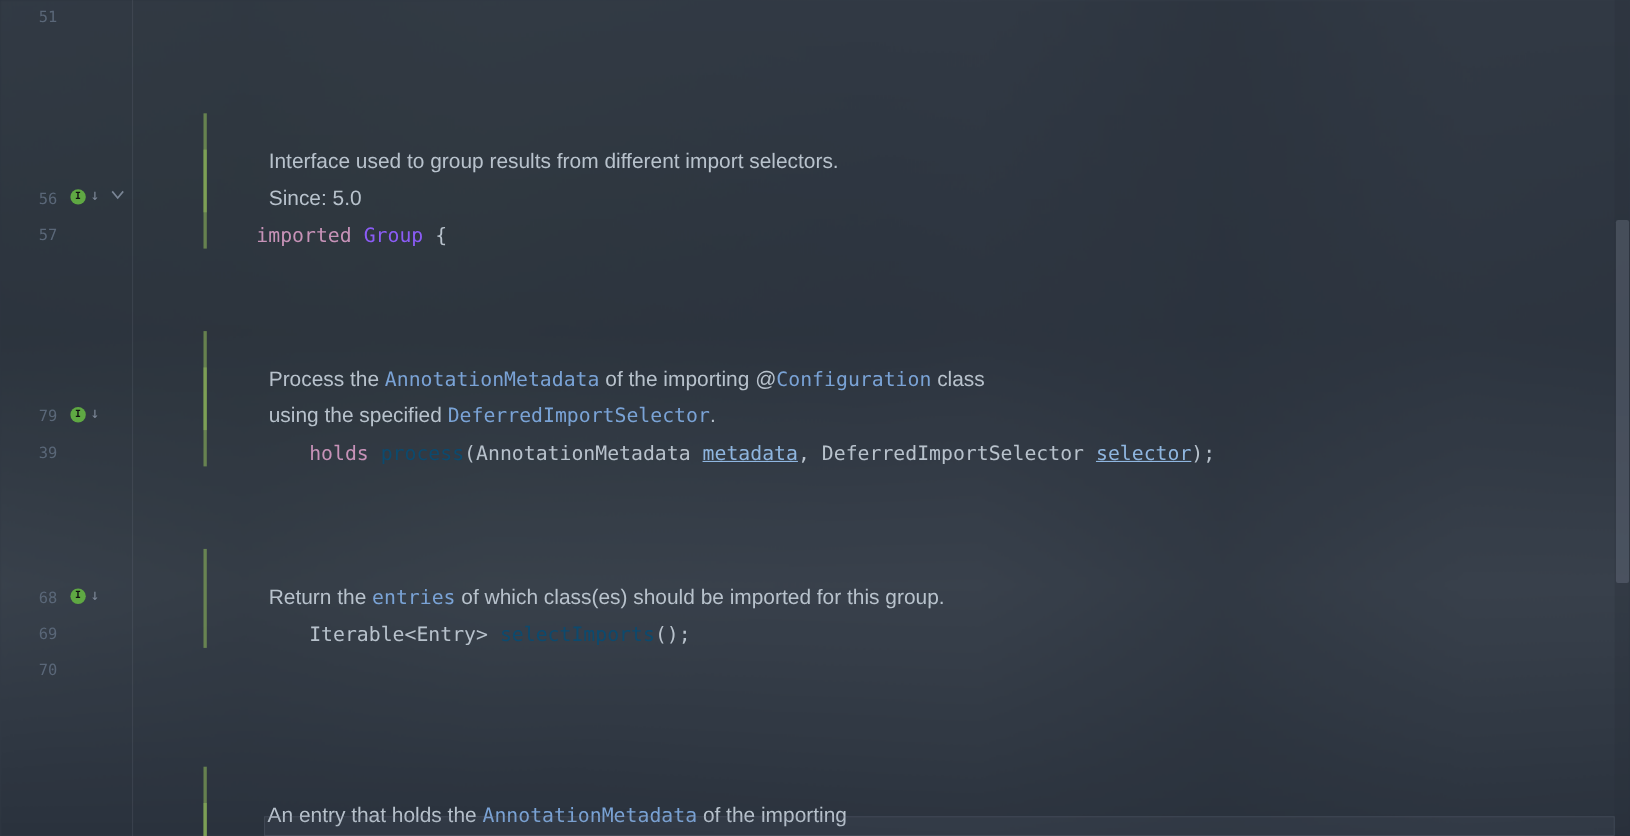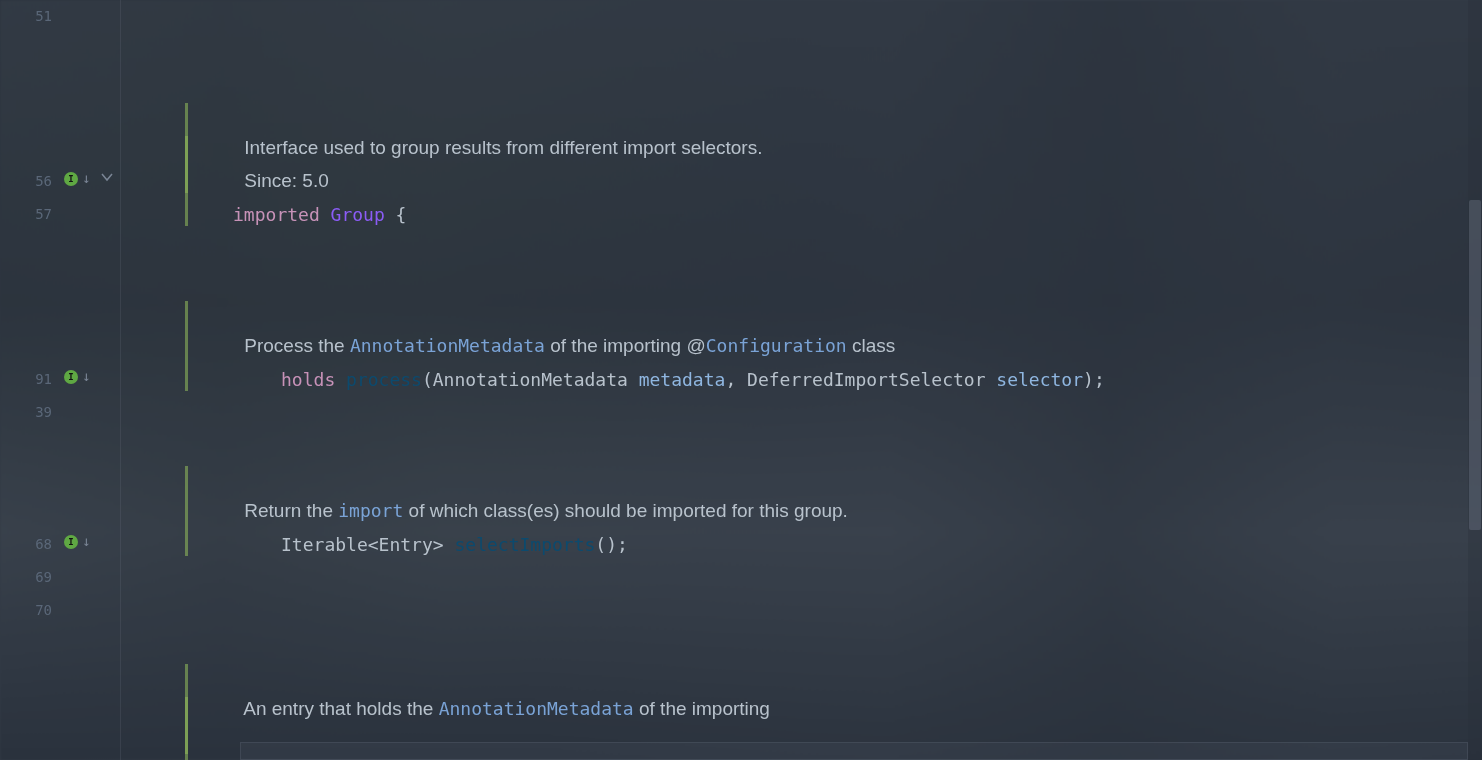--- a/index.html
+++ b/index.html
@@ -81,21 +81,21 @@
     font-family: -apple-system, 'Segoe UI', sans-serif;
     font-size: 19px;
     line-height: 30px;
     display: inline-block;
   }
   .doc-code { color: #7aa3d6; font-family: 'Consolas', monospace; font-size: 18px; }
   .kw { color: #c792b8; }
   .type { color: #b8c2cc; }
   .classname { color: #8b5cf6; }
   .method { color: #0c4a6e; }
-  .param { color: #8fb6e0; }
+  .param { color: #8fb6e0; text-decoration: underline; }
   .punct { color: #b8c2cc; }
   .at { color: #b8c2cc; }
   .gutter-icon {
     position: absolute;
     left: 2px;
     width: 14px; height: 14px;
     border-radius: 50%;
     background: #5fa843;
     display: flex; align-items: center; justify-content: center;
     font-size: 9px; color: #111; font-weight: bold;
@@ -147,21 +147,21 @@
     <div class="line ln"></div>
     <div class="line ln"></div>
     <div class="line ln"></div>
     <div class="line ln"></div>
     <div class="line ln">56</div>
     <div class="line ln">57</div>
     <div class="line ln"></div>
     <div class="line ln"></div>
     <div class="line ln"></div>
     <div class="line ln"></div>
-    <div class="line ln">91</div>
+    <div class="line ln">79</div>
     <div class="line ln">39</div>
     <div class="line ln"></div>
     <div class="line ln"></div>
     <div class="line ln"></div>
     <div class="line ln">68</div>
     <div class="line ln">69</div>
     <div class="line ln">70</div>
     <div class="line ln"></div>
     <div class="line ln"></div>
     <div class="line ln"></div>
@@ -219,33 +219,39 @@
     </div>
 
     <div class="line"></div>
 
     <div class="line">
       <span style="display:inline-block;width:96px"></span>
       <span class="doc-block">
         <span>Process the </span><span class="doc-code">AnnotationMetadata</span><span> of the importing </span><span class="at">@</span><span class="doc-code">Configuration</span><span> class</span>
       </span>
     </div>
+    <div class="line">
+      <span style="display:inline-block;width:96px"></span>
+      <span class="doc-block">
+        <span>using the specified </span><span class="doc-code">DeferredImportSelector</span><span>.</span>
+      </span>
+    </div>
     <div class="line"></div>
     <div class="line"></div>
 
     <div class="line">
       <span style="display:inline-block;width:96px"></span><span class="kw">holds</span> <span class="method">process</span><span class="punct">(</span><span class="type">AnnotationMetadata</span> <span class="param">metadata</span><span class="punct">, </span><span class="type">DeferredImportSelector</span> <span class="param">selector</span><span class="punct">);</span>
     </div>
 
     <div class="line"></div>
 
     <div class="line">
       <span style="display:inline-block;width:96px"></span>
       <span class="doc-block">
-        <span>Return the </span><span class="doc-code">import</span><span> of which class(es) should be imported for this group.</span>
+        <span>Return the </span><span class="doc-code">entries</span><span> of which class(es) should be imported for this group.</span>
       </span>
     </div>
     <div class="line"></div>
     <div class="line"></div>
 
     <div class="line">
       <span style="display:inline-block;width:96px"></span><span class="type">Iterable</span><span class="punct">&lt;</span><span class="type">Entry</span><span class="punct">&gt; </span><span class="method">selectImports</span><span class="punct">();</span>
     </div>
 
     <div class="line"></div>

